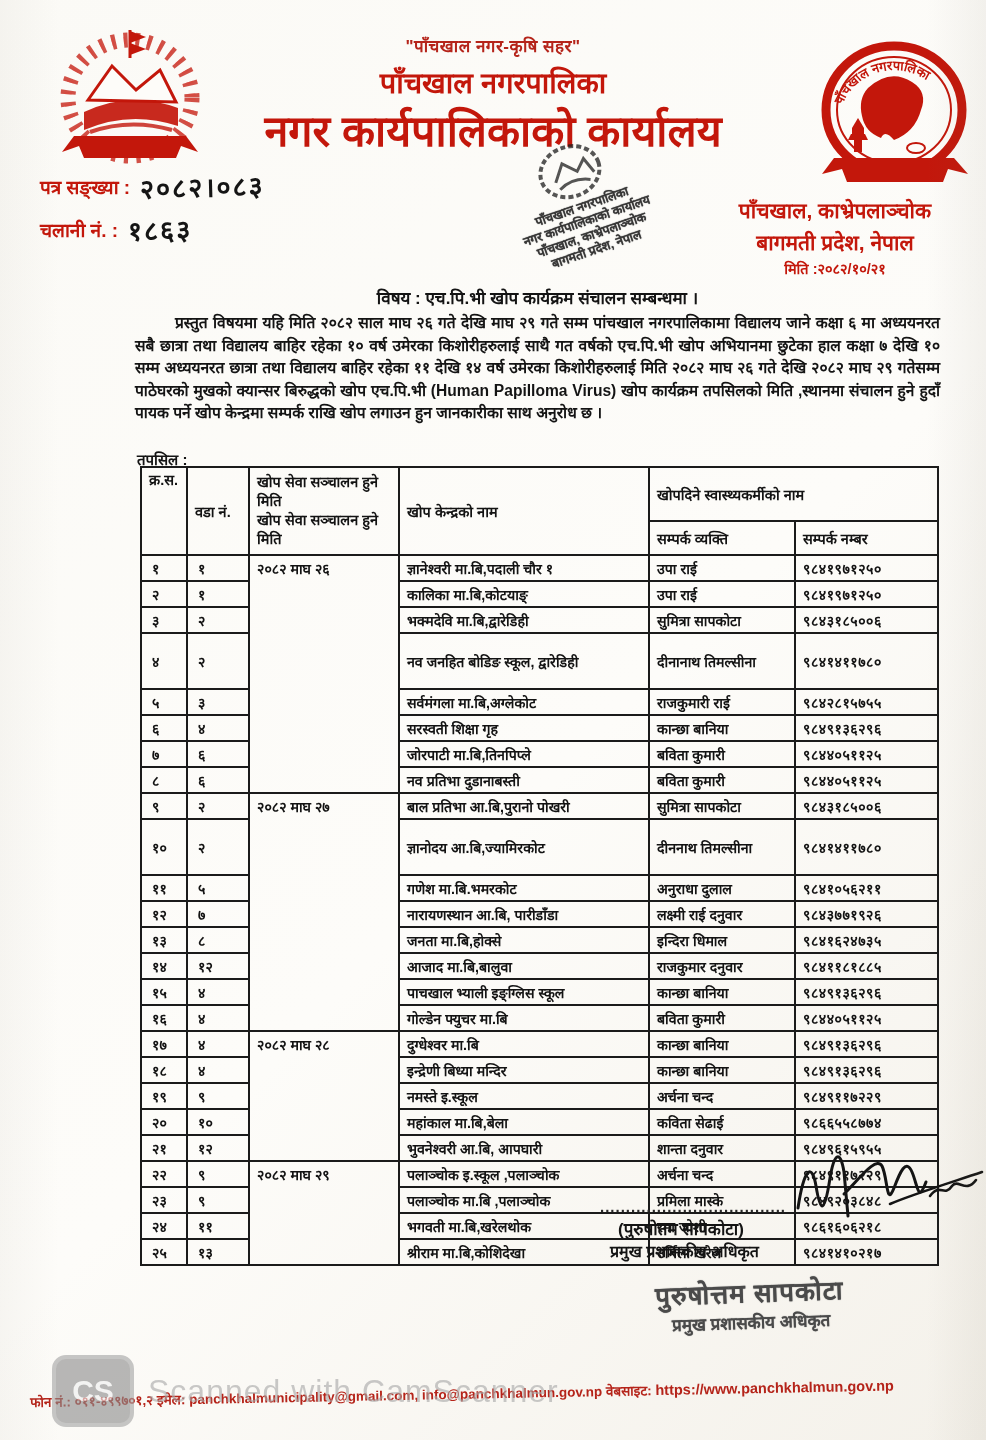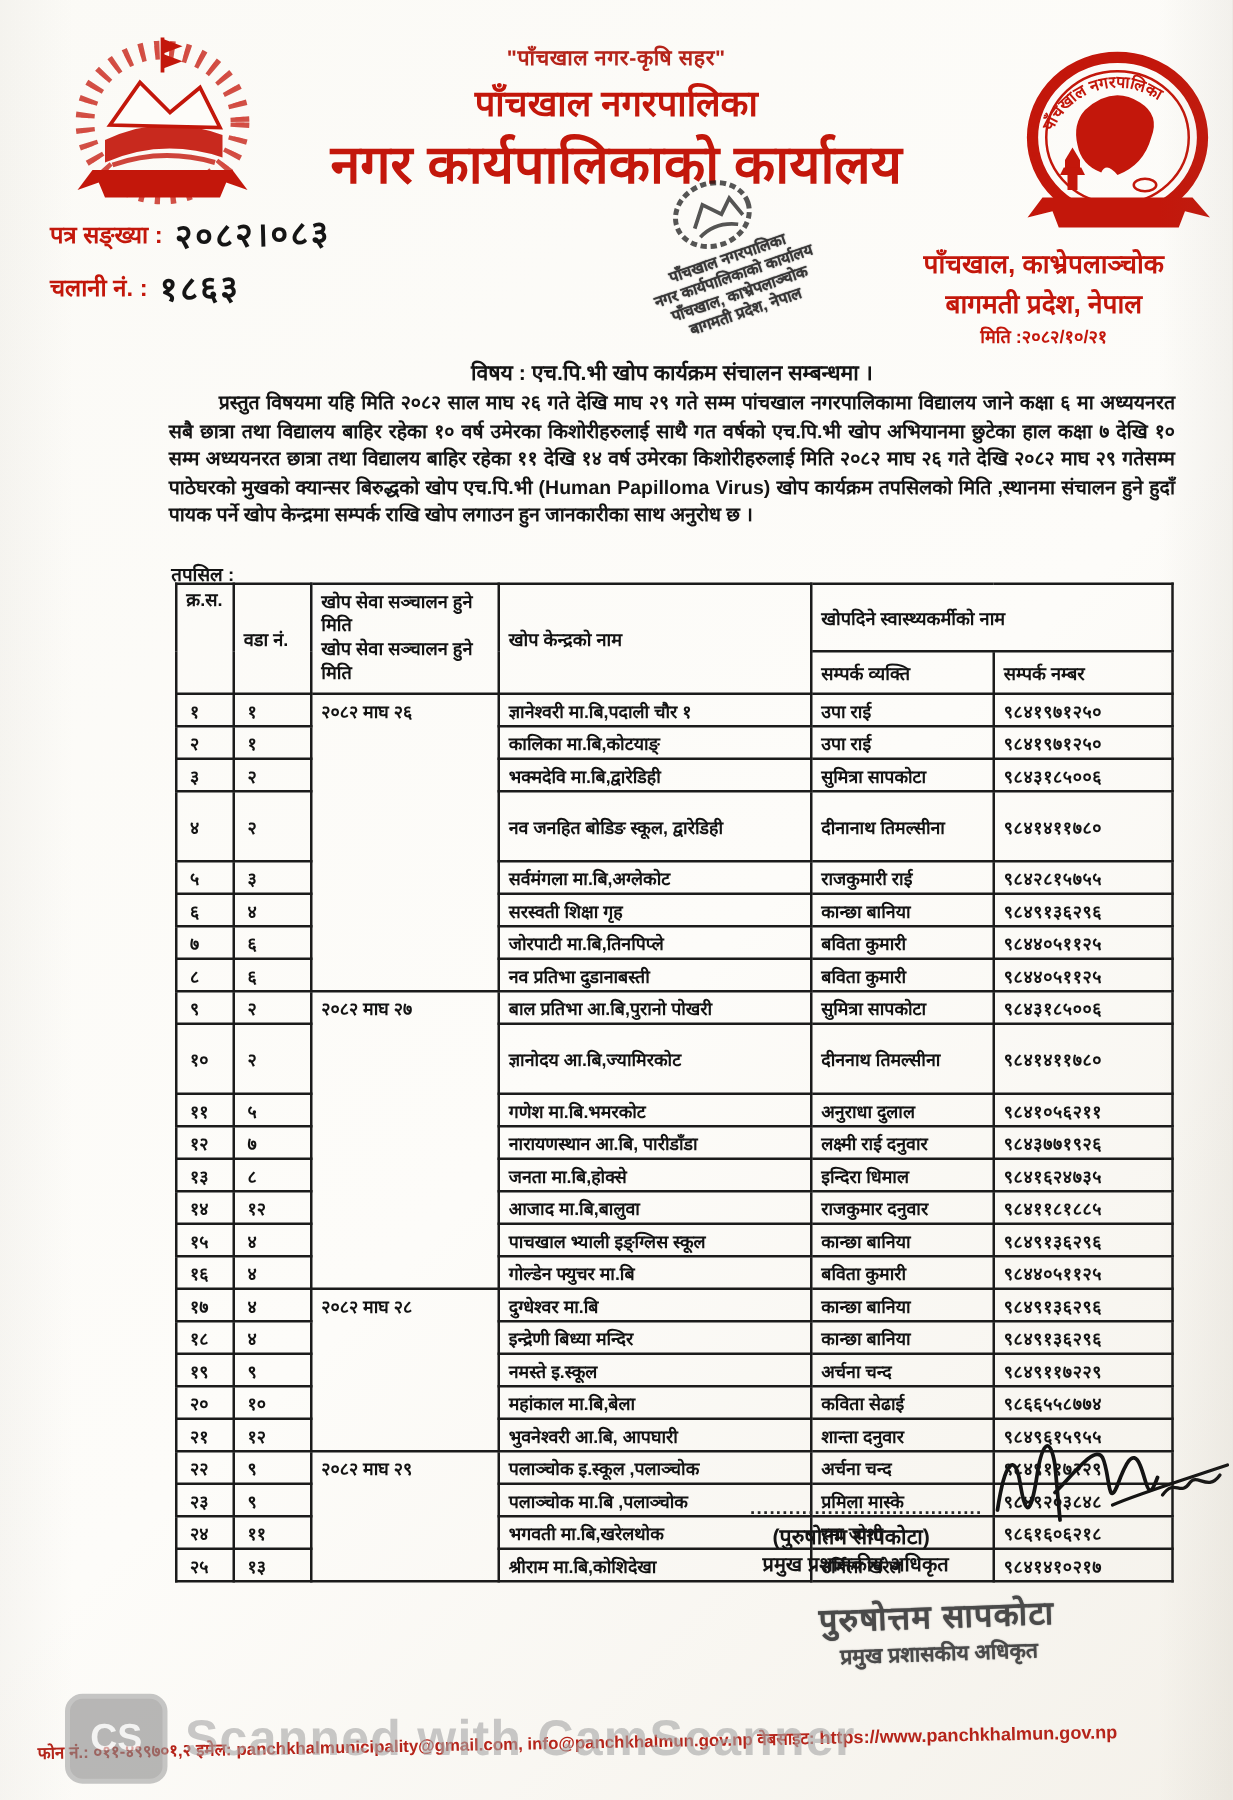--- a/index.html
+++ b/index.html
@@ -98,21 +98,21 @@
   .footer-line .url{font-size:14.5px;}
   .watermark{
     position:absolute;top:1355px;left:52px;display:flex;align-items:center;gap:14px;
     opacity:.62;z-index:5;pointer-events:none;
   }
   .cs-badge{
     width:74px;height:64px;border-radius:14px;background:#8d8d8d;
     display:flex;align-items:center;justify-content:center;
     color:#efefef;font-size:30px;font-weight:bold;border:4px solid #a5a5a5;
   }
-  .wm-text{font-size:40px;font-weight:bold;color:#a9a9a9;letter-spacing:1px;}
+  .wm-text{font-size:32px;font-weight:normal;color:#a9a9a9;letter-spacing:1px;}
   
   .page::after{content:"";position:absolute;inset:0;pointer-events:none;
     background:linear-gradient(90deg,rgba(120,110,90,.05),rgba(0,0,0,0) 6%,rgba(0,0,0,0) 94%,rgba(120,110,90,.08));}
 </style>
 </head>
 <body>
 
 <div class="page">
 
   <div class="logo logo-left">

